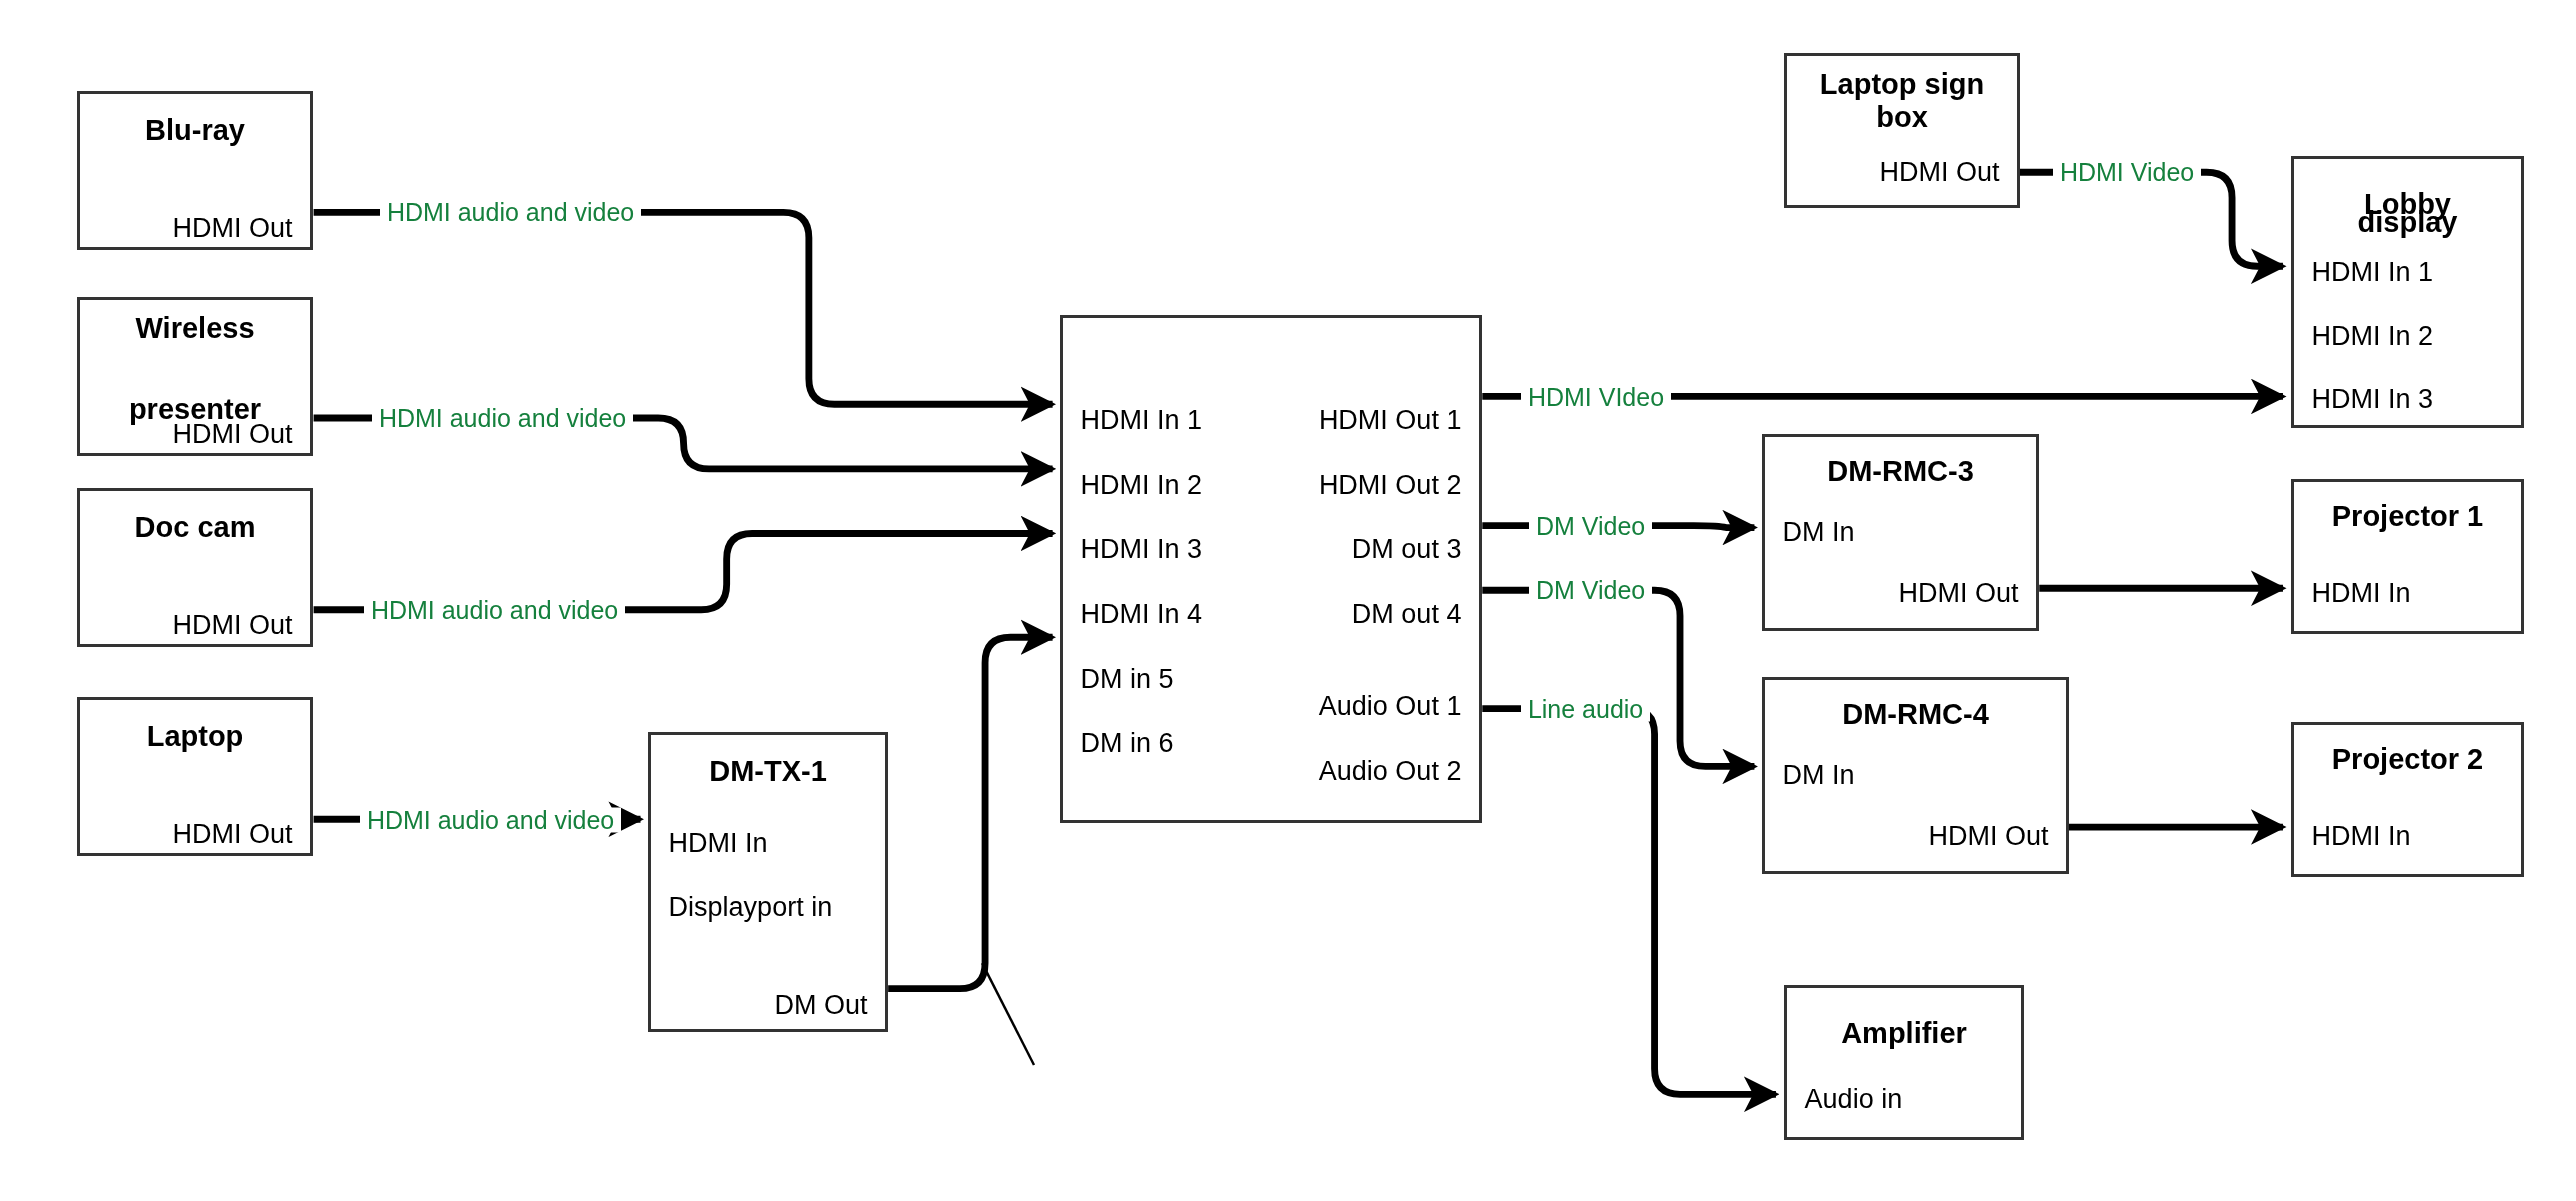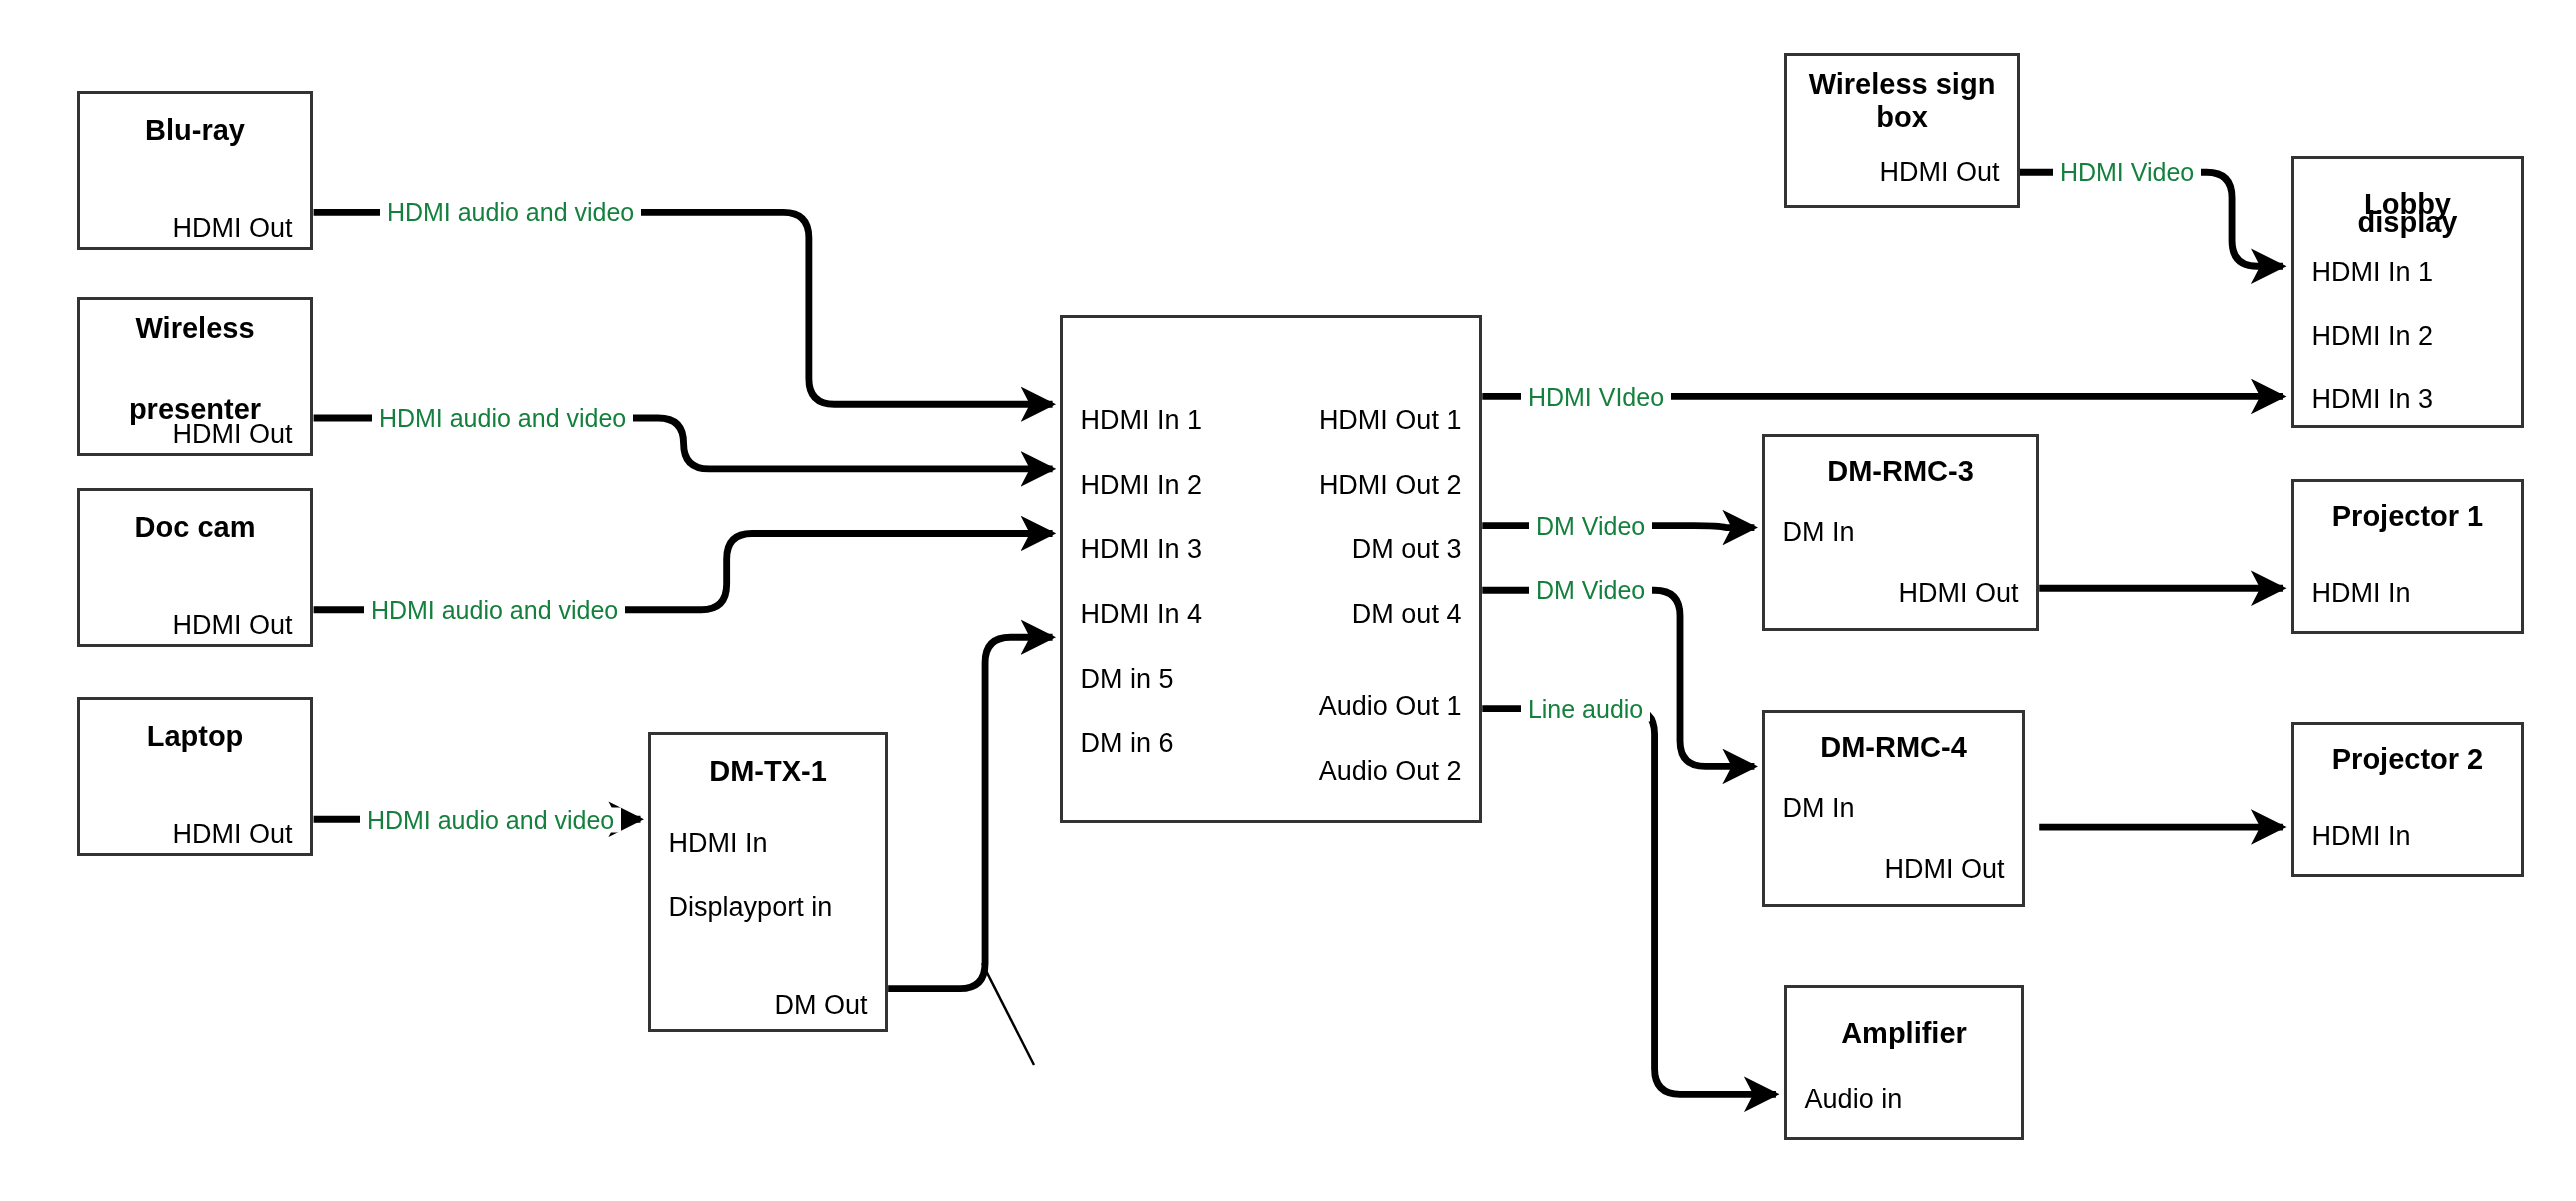--- a/index.html
+++ b/index.html
@@ -154,40 +154,40 @@
 
     <div class="port right" style="top:89px;margin-left:48px;">HDMI Out 1</div>
     <div class="port right" style="top:154px;">HDMI Out 2</div>
     <div class="port right" style="top:218px;">DM out 3</div>
     <div class="port right" style="top:283px;">DM out 4</div>
     <div class="port right" style="top:375px;">Audio Out 1</div>
     <div class="port right" style="top:440px;">Audio Out 2</div>
   </div>
 
   <div class="node" style="left:1784px; top:53px; width:236px; height:155px;">
-    <div class="node-title" style="top:11.7px;">Wireless sign</div>
+    <div class="node-title" style="top:11.7px;">Laptop sign</div>
     <div class="node-title" style="top:45px;">box</div>
     <div class="port right" style="top:103px;">HDMI Out</div>
   </div>
 
   <div class="node" style="left:2291px; top:156px; width:233px; height:272px;">
     <div class="node-title" style="top:29px;">Lobby</div>
     <div class="node-title" style="top:47px;">display</div>
     <div class="port left" style="top:100px;">HDMI In 1</div>
     <div class="port left" style="top:164px;">HDMI In 2</div>
     <div class="port left" style="top:227px;">HDMI In 3</div>
   </div>
 
   <div class="node" style="left:1762px; top:434px; width:277px; height:197px;">
     <div class="node-title" style="top:17.6px;">DM-RMC-3</div>
     <div class="port left" style="top:82px;">DM In</div>
     <div class="port right" style="top:143px;">HDMI Out</div>
   </div>
 
-  <div class="node" style="left:1762px; top:710px; width:263px; height:197px;">
+  <div class="node" style="left:1762px; top:677px; width:307px; height:197px;">
     <div class="node-title" style="top:17.6px;">DM-RMC-4</div>
     <div class="port left" style="top:82px;">DM In</div>
     <div class="port right" style="top:143px;">HDMI Out</div>
   </div>
 
   <div class="node" style="left:2291px; top:479px; width:233px; height:155px;">
     <div class="node-title" style="top:17.6px;">Projector 1</div>
     <div class="port left" style="top:98px;">HDMI In</div>
   </div>
 

